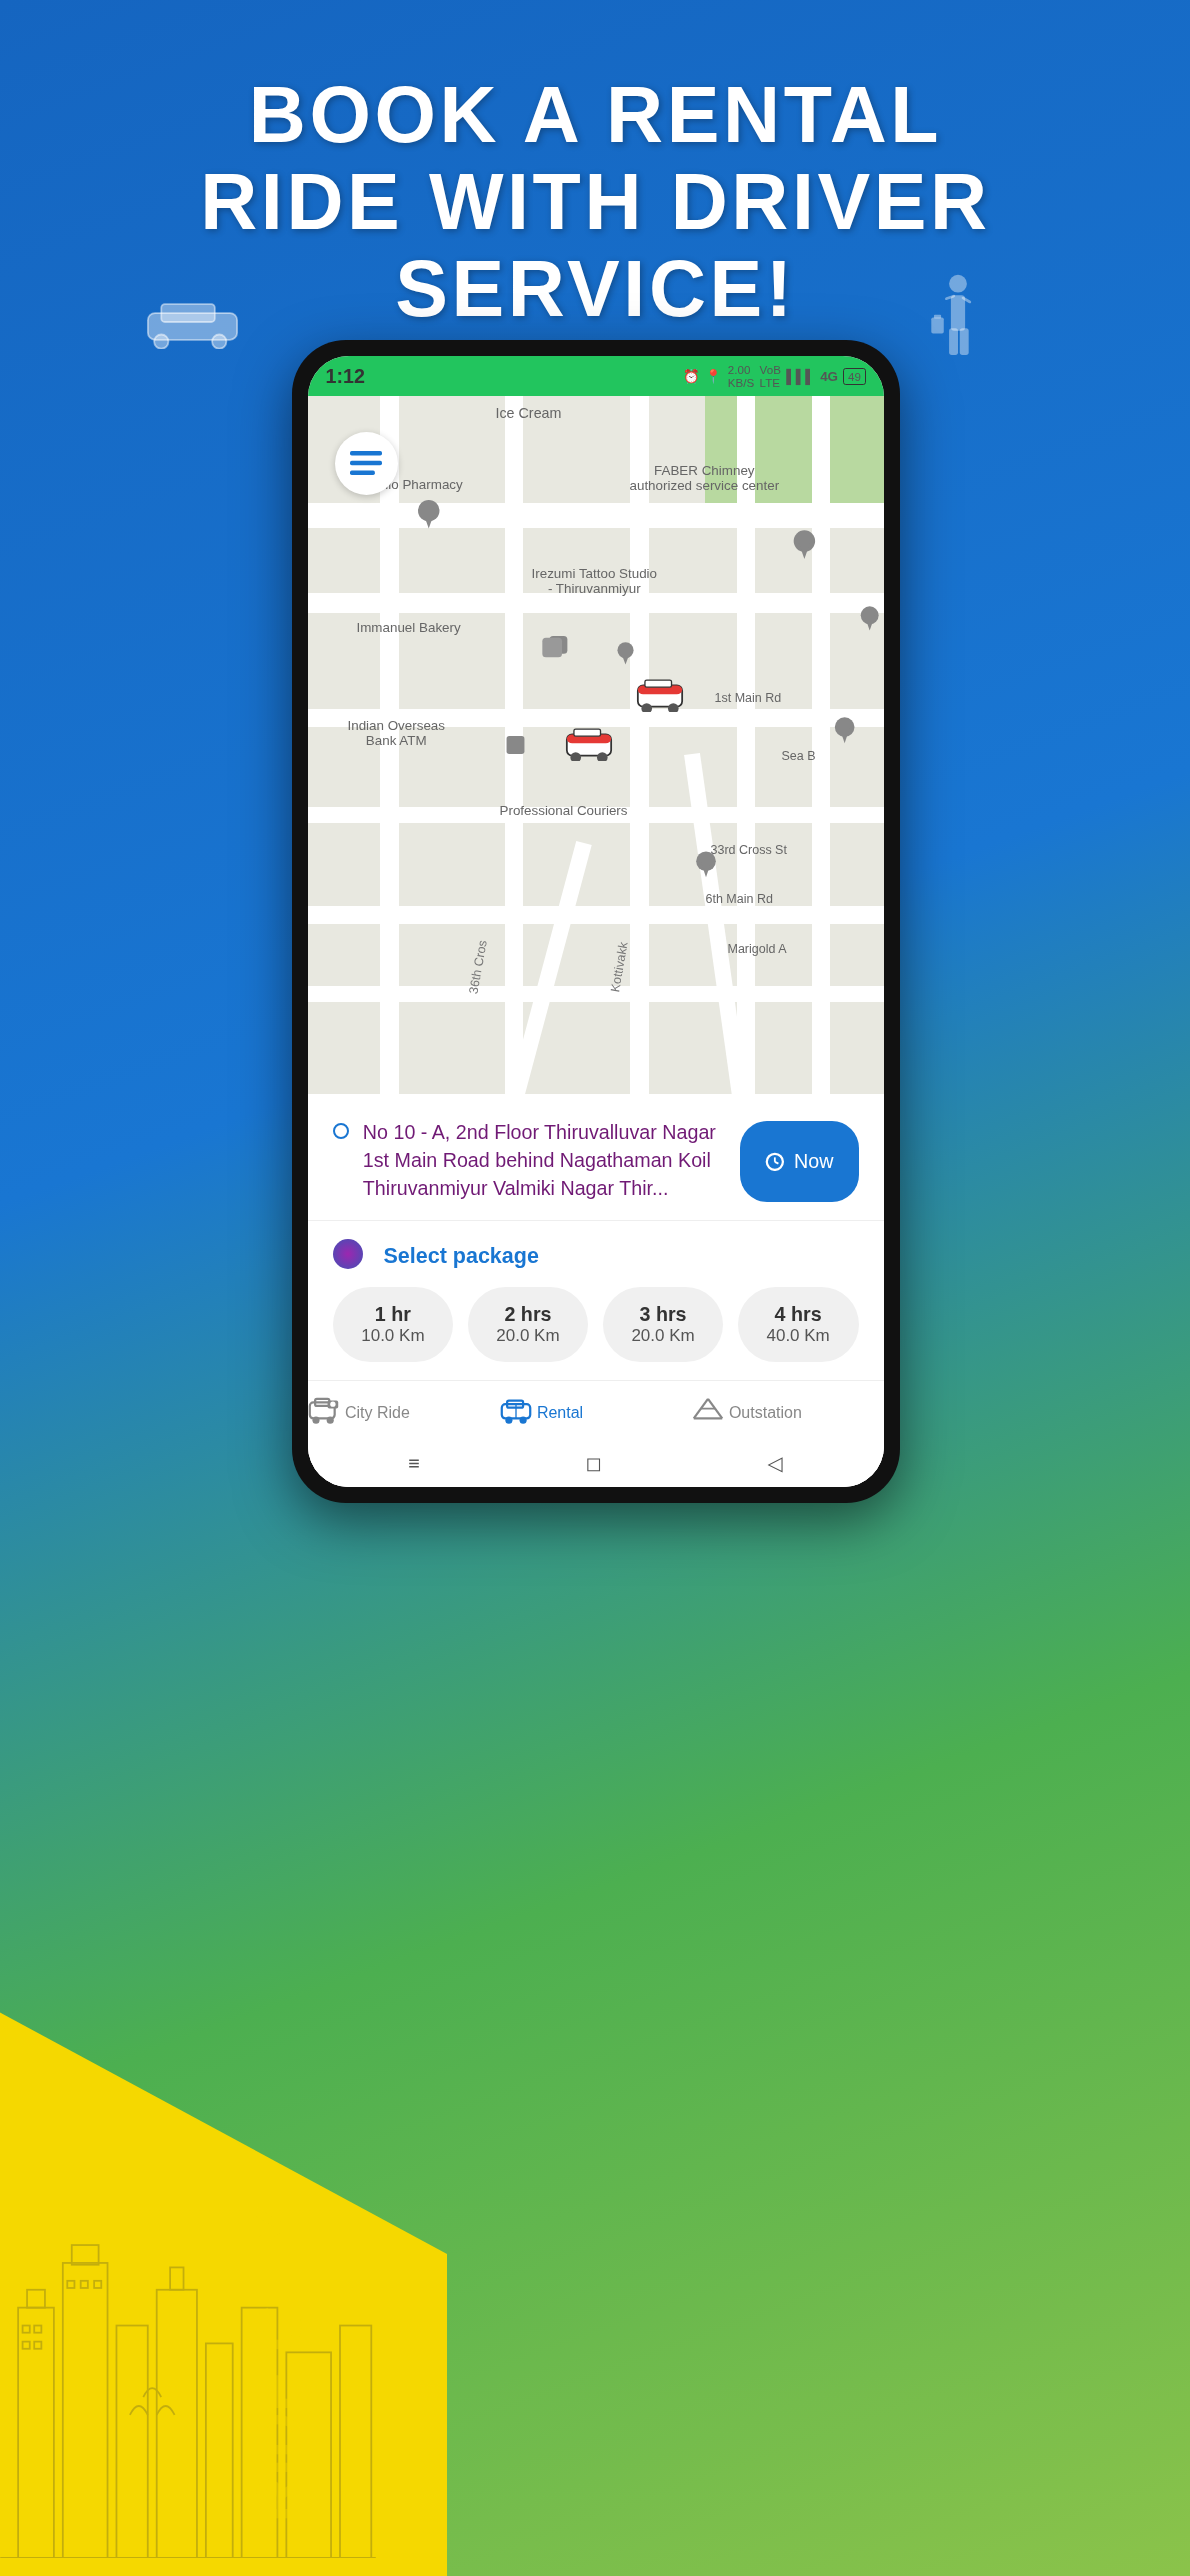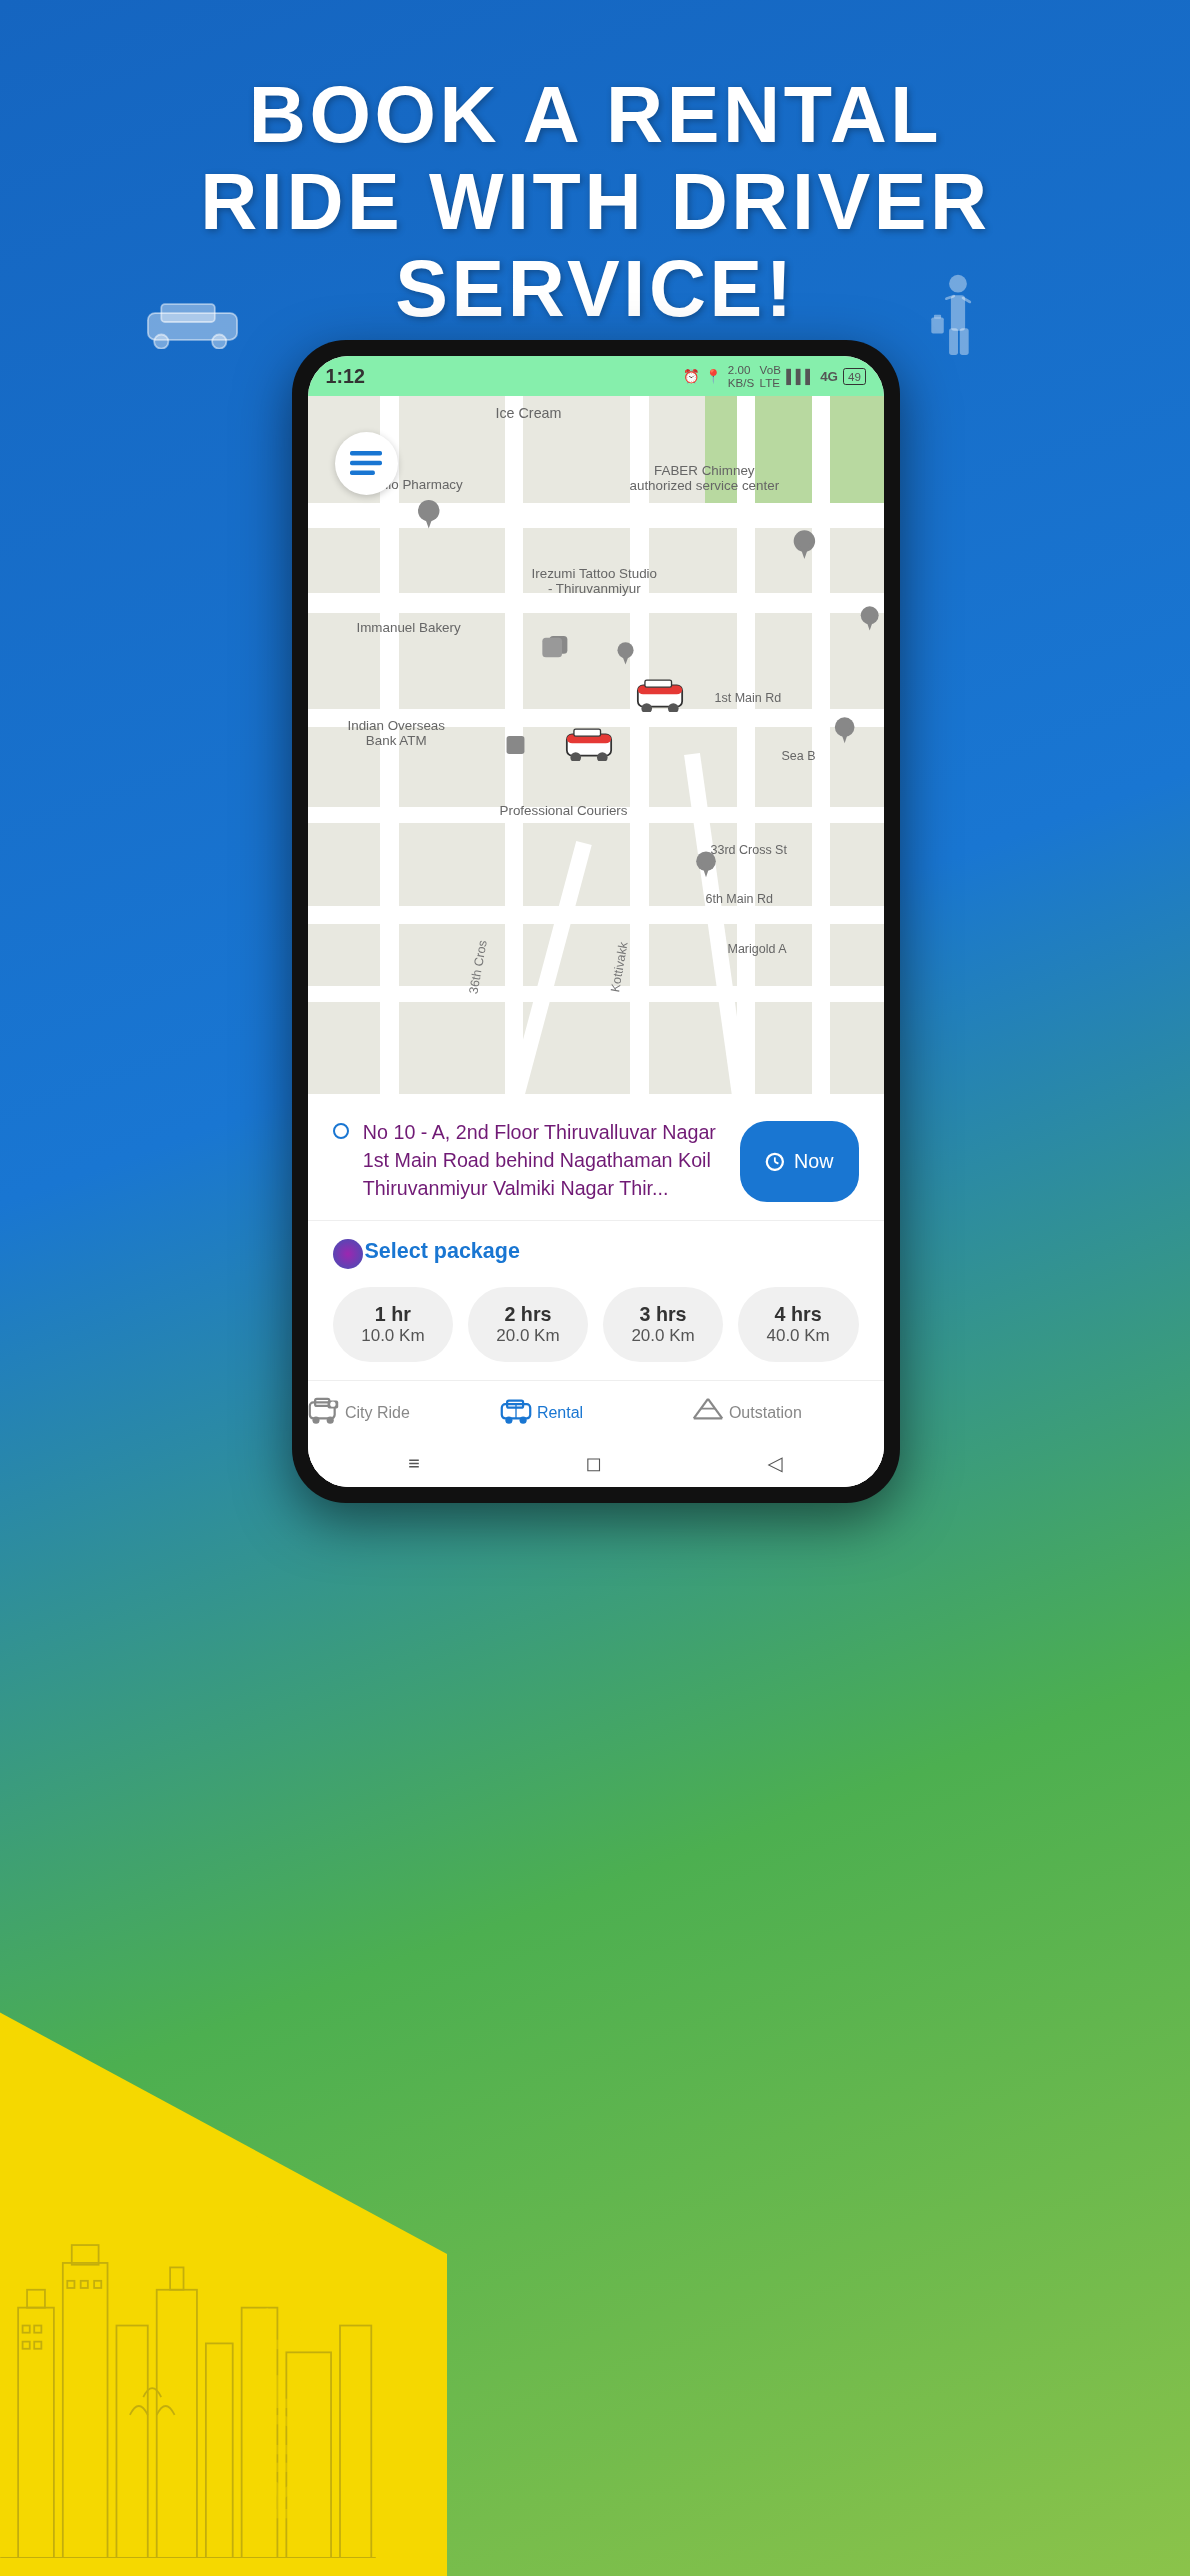--- a/index.html
+++ b/index.html
@@ -73,21 +73,21 @@
     }
     .phone-inner {
       background: #fff;
       border-radius: 41px;
       overflow: hidden;
       position: relative;
     }
 
     
     .status-bar {
-      background: #86efac;
+      background: #22c55e;
       display: flex;
       justify-content: space-between;
       align-items: center;
       padding: 7.2px 18px;
       font-size: 18px;
       color: #333;
     }
     .status-time { font-weight: bold; font-size: 19.7px; }
     .status-icons { display: flex; align-items: center; gap: 5.4px; font-size: 15px; }
     .status-icons span { font-size: 13.4px; color: #555; }
@@ -213,22 +213,22 @@
       white-space: nowrap;
       align-self: flex-end;
     }
 
     
     .package-section {
       padding: 18px 25px;
     }
     .package-label {
       display: flex;
-      align-items: flex-start;
-      gap: 2px;
+      align-items: flex-end;
+      gap: 21px;
       margin-bottom: 18px;
     }
     .package-icon {
       width: 30px; height: 30px;
       background: radial-gradient(circle, #9c27b0, #3f51b5);
       border-radius: 50%;
     }
     .package-title {
       color: #1976d2;
       font-size: 21.5px;

